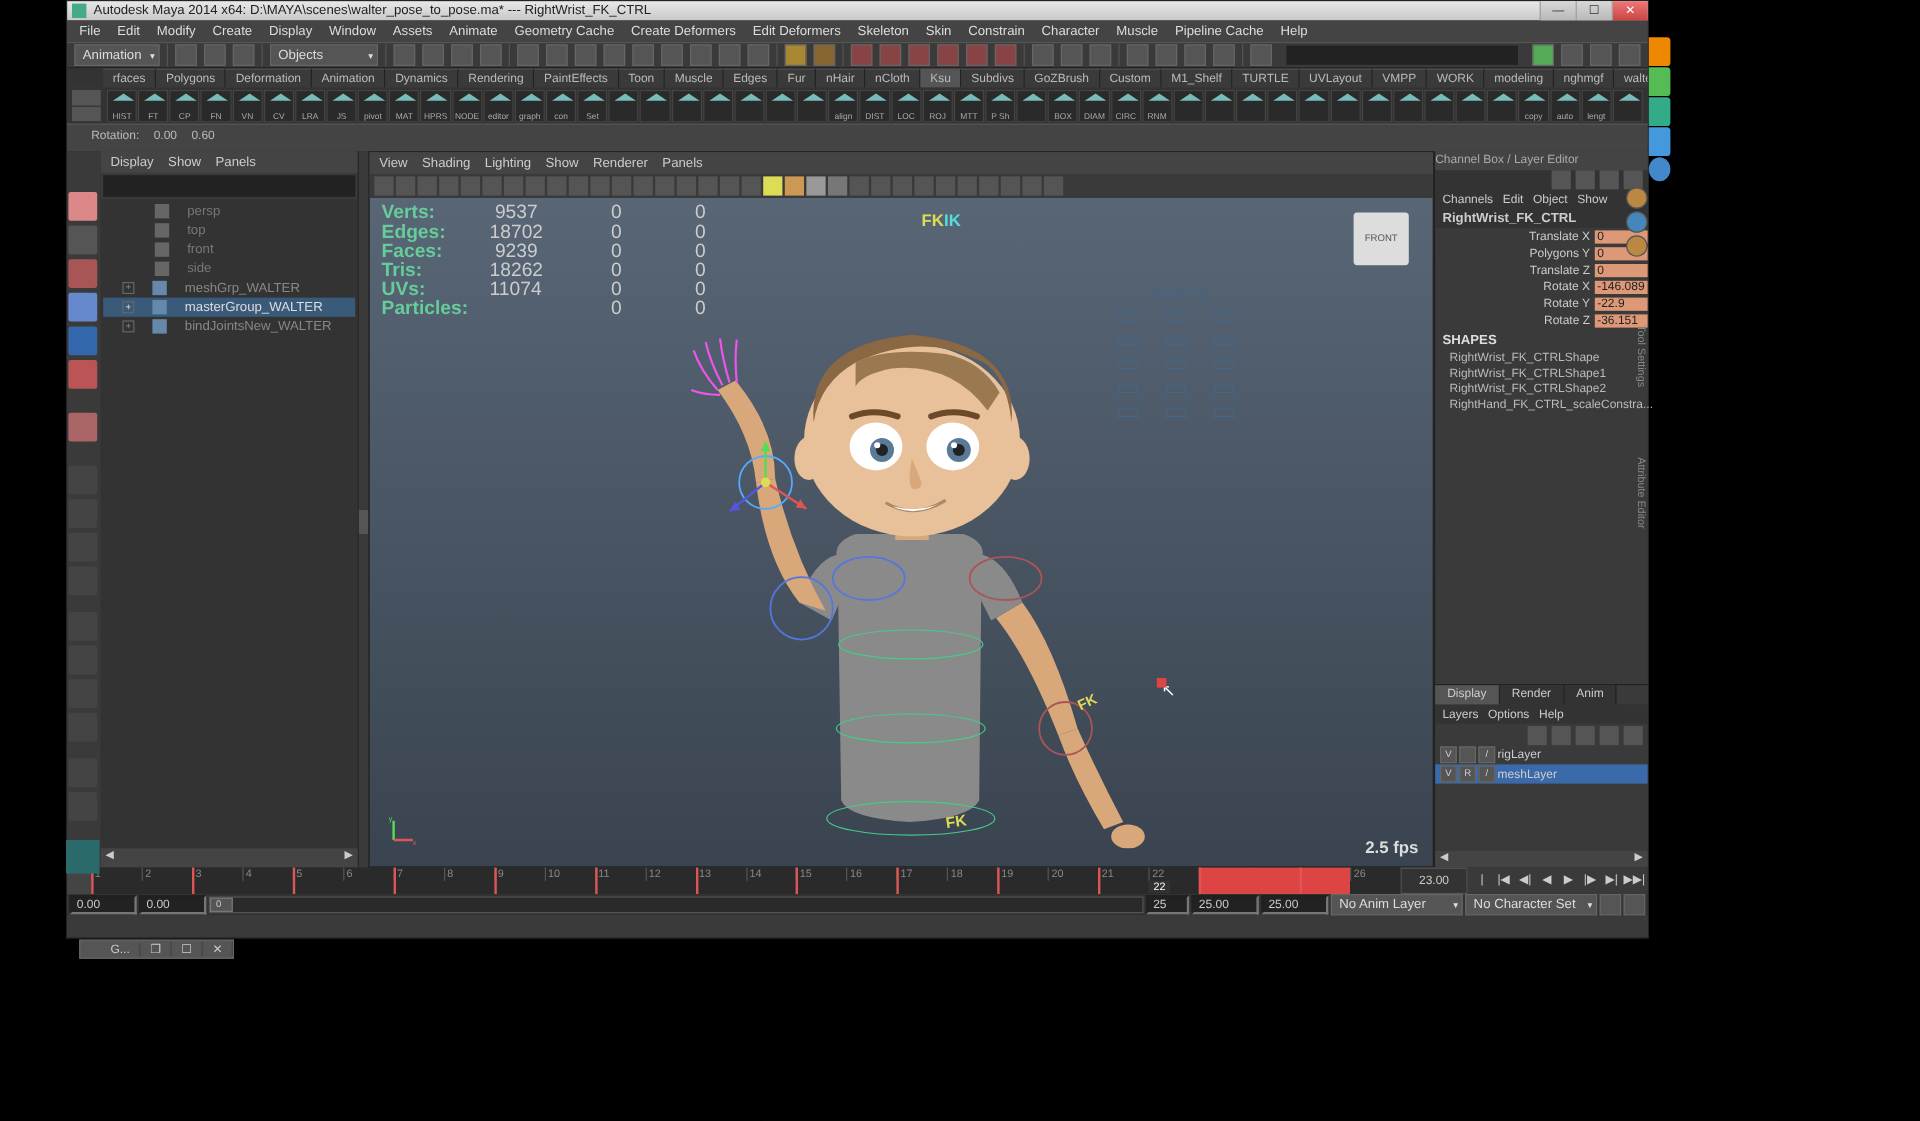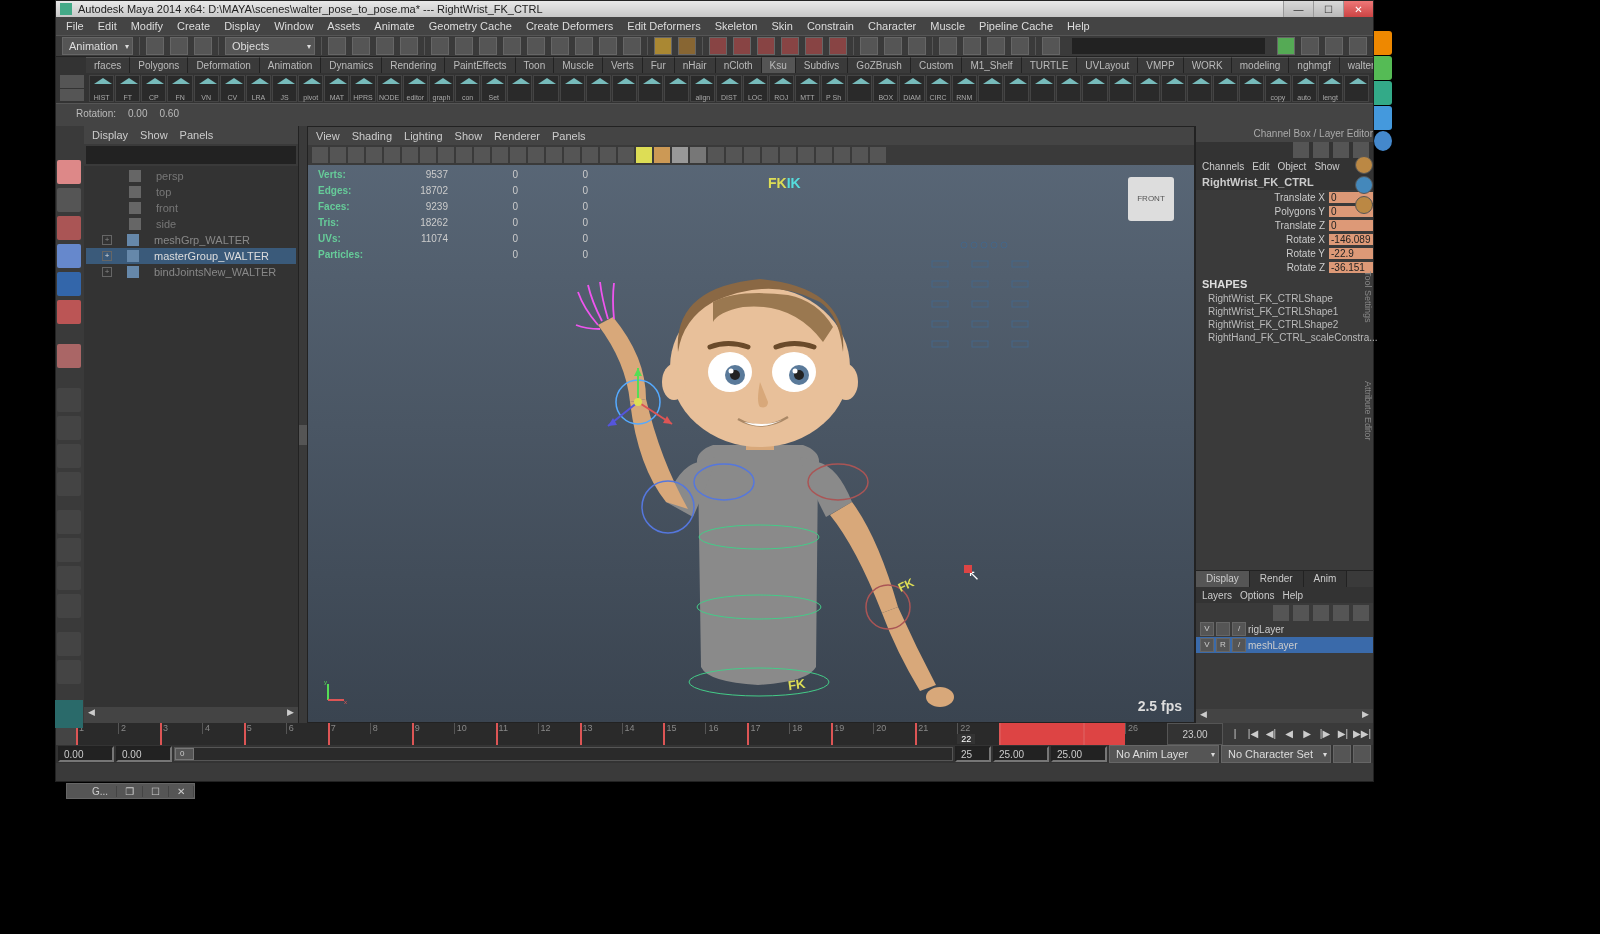--- a/index.html
+++ b/index.html
@@ -32,33 +32,33 @@
 .outliner-search { height: 18px; background: #222; margin: 2px; }
 .outliner-list { flex: 1; background: #333; padding: 2px; font-size: 11px; }
 .outl-item { display: flex; align-items: center; height: 16px; gap: 15px; padding-left: 16px; color: #888; }
 .outl-item.sel { background: #3a5a7a; color: #ddd; }
 .outl-item .box { width: 10px; height: 10px; border: 1px solid #666; font-size: 8px; line-height: 8px; text-align: center; }
 .outl-item .icon { width: 12px; height: 12px; background: #68a; }
 .viewport { flex: 1; background: linear-gradient(#5a6878,#3a4450); position: relative; border: 1px solid #222; }
 .vp-menus { height: 18px; background: #444; display: flex; align-items: center; gap: 12px; padding: 0 8px; font-size: 11px; }
 .vp-icons { height: 20px; background: #3a3a3a; display: flex; align-items: center; gap: 2px; padding: 0 4px; }
 .vp-icon { width: 16px; height: 16px; background: #555; }
-.hud { position: absolute; top: 42px; left: 10px; font-size: 10px; color: #6c9; }
+.hud { position: absolute; top: 42px; left: 10px; font-size: 16px; color: #6c9; }
 .hud-row { display: flex; gap: 30px; height: 16px; }
 .hud-label { width: 60px; color: #6c9; font-weight: bold; }
 .hud-val { width: 40px; text-align: right; color: #ccc; }
 .fps { position: absolute; bottom: 8px; right: 12px; font-size: 14px; color: #ddd; font-weight: bold; }
 .camera-label { position: absolute; top: 50px; right: 20px; width: 46px; height: 44px; background: #ddd; border-radius: 3px; font-size: 8px; color: #555; text-align: center; line-height: 44px; }
 .fkik-label { position: absolute; top: 48px; left: 460px; font-size: 14px; font-weight: bold; }
 .fkik-label .fk { color: #dd5; }
 .fkik-label .ik { color: #5dd; }
 .axis-gizmo { position: absolute; bottom: 18px; left: 16px; width: 24px; height: 24px; }
 .character { position: absolute; top: 80px; left: 230px; width: 420px; height: 500px; pointer-events: none; }
 .right-panel { width: 178px; background: #3a3a3a; border-left: 1px solid #222; display: flex; flex-direction: column; }
-.rp-title { height: 16px; background: #444; font-size: 10px; text-align: right; line-height: 16px; color: #aaa; }
+.rp-title { height: 16px; background: #444; font-size: 10px; text-align: left; line-height: 16px; color: #aaa; }
 .rp-tabs { height: 16px; background: #333; display: flex; gap: 8px; padding: 0 6px; font-size: 10px; align-items: center; }
 .rp-sel-title { background: #333; padding: 2px 6px; font-size: 11px; color: #ccc; font-weight: bold; }
 .attr-row { display: flex; height: 14px; align-items: center; font-size: 10px; }
 .attr-label { flex: 1; text-align: right; padding-right: 4px; color: #ccc; }
 .attr-val { width: 44px; background: #333; color: #ccc; padding: 0 2px; }
 .attr-val.hl { background: #d97; color: #222; }
 .shapes-title { padding: 4px 6px 2px; font-size: 11px; font-weight: bold; color: #ddd; }
 .shape-item { padding: 1px 12px; font-size: 10px; color: #bbb; }
 .layer-panel { margin-top: auto; background: #3a3a3a; border-top: 1px solid #222; }
 .layer-tabs { display: flex; height: 16px; font-size: 10px; }
@@ -189,21 +189,21 @@
     <div class="shelf-tabs" id="shelfTabs">
         <div class="shelf-tab">rfaces</div>
         <div class="shelf-tab">Polygons</div>
         <div class="shelf-tab">Deformation</div>
         <div class="shelf-tab">Animation</div>
         <div class="shelf-tab">Dynamics</div>
         <div class="shelf-tab">Rendering</div>
         <div class="shelf-tab">PaintEffects</div>
         <div class="shelf-tab">Toon</div>
         <div class="shelf-tab">Muscle</div>
-        <div class="shelf-tab">Verts</div>
+        <div class="shelf-tab">Edges</div>
         <div class="shelf-tab">Fur</div>
         <div class="shelf-tab">nHair</div>
         <div class="shelf-tab">nCloth</div>
         <div class="shelf-tab active">Ksu</div>
         <div class="shelf-tab">Subdivs</div>
         <div class="shelf-tab">GoZBrush</div>
         <div class="shelf-tab">Custom</div>
         <div class="shelf-tab">M1_Shelf</div>
         <div class="shelf-tab">TURTLE</div>
         <div class="shelf-tab">UVLayout</div>

